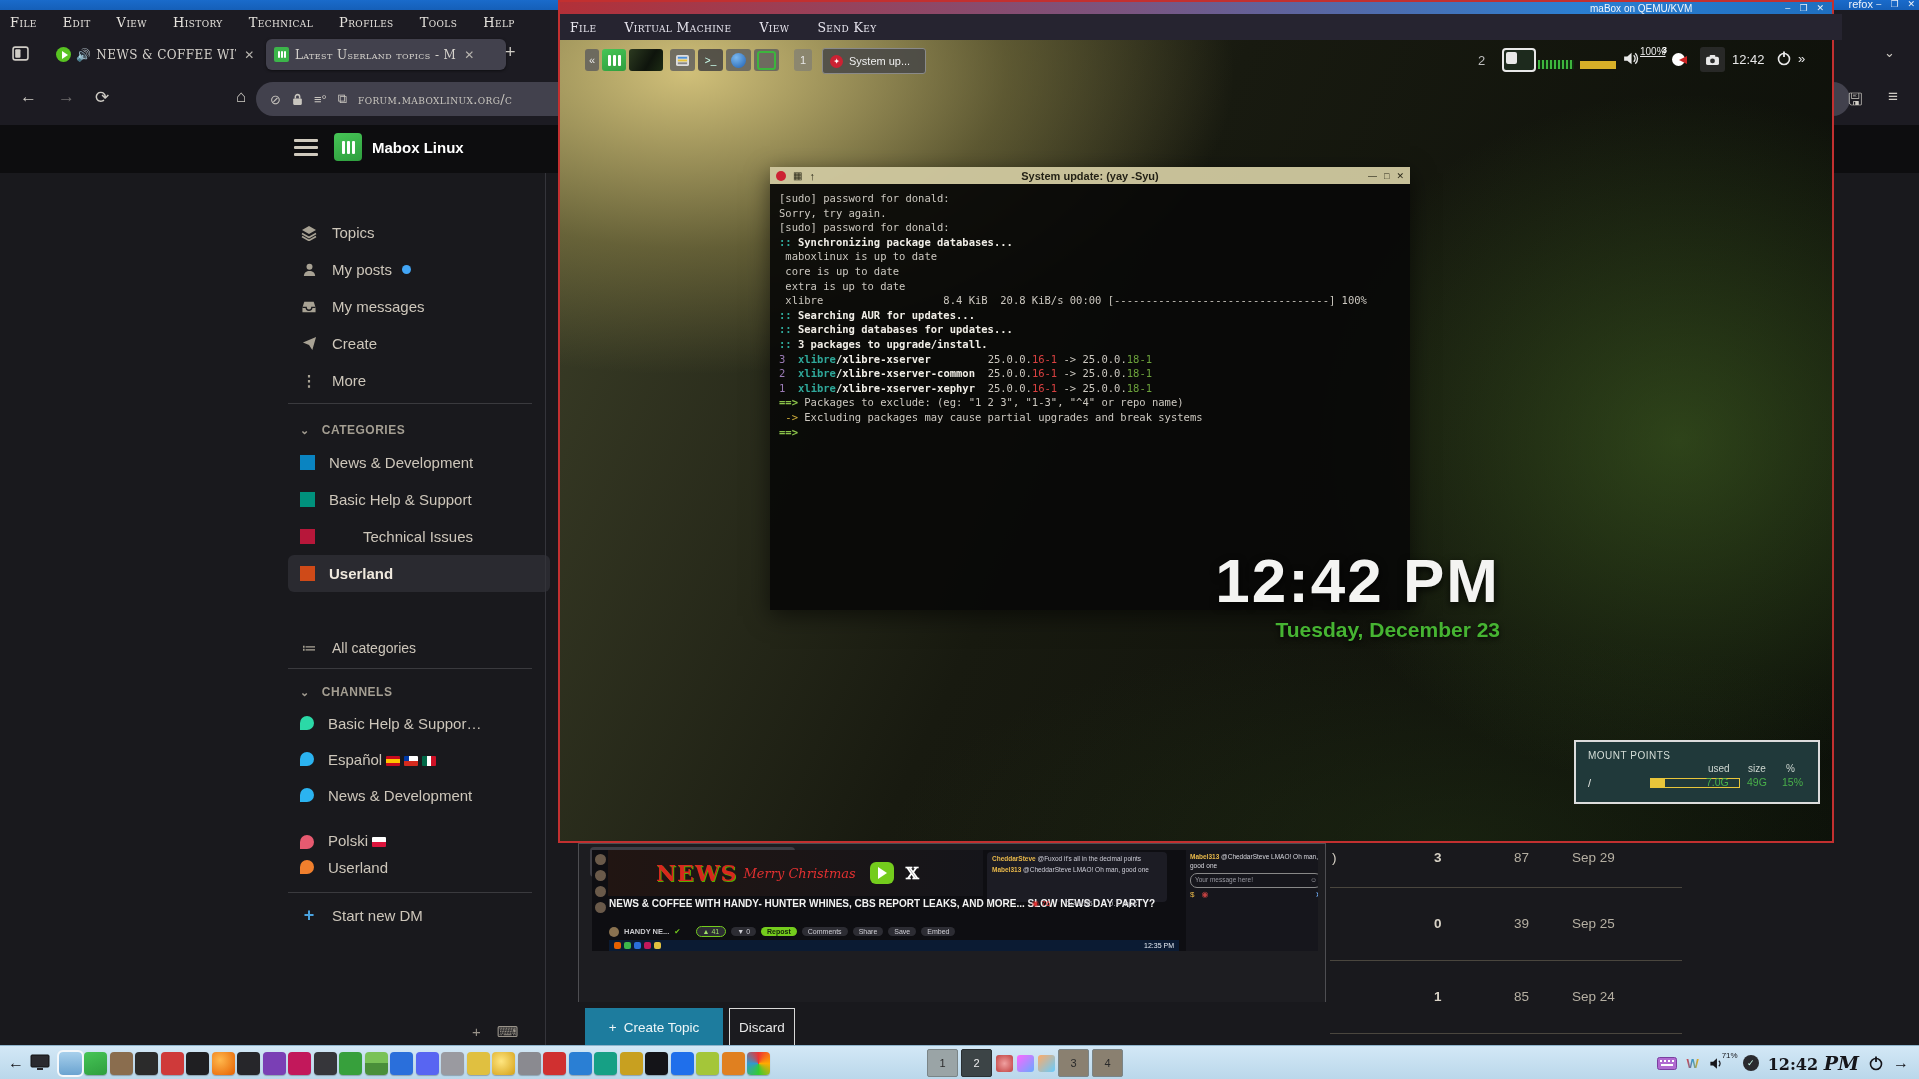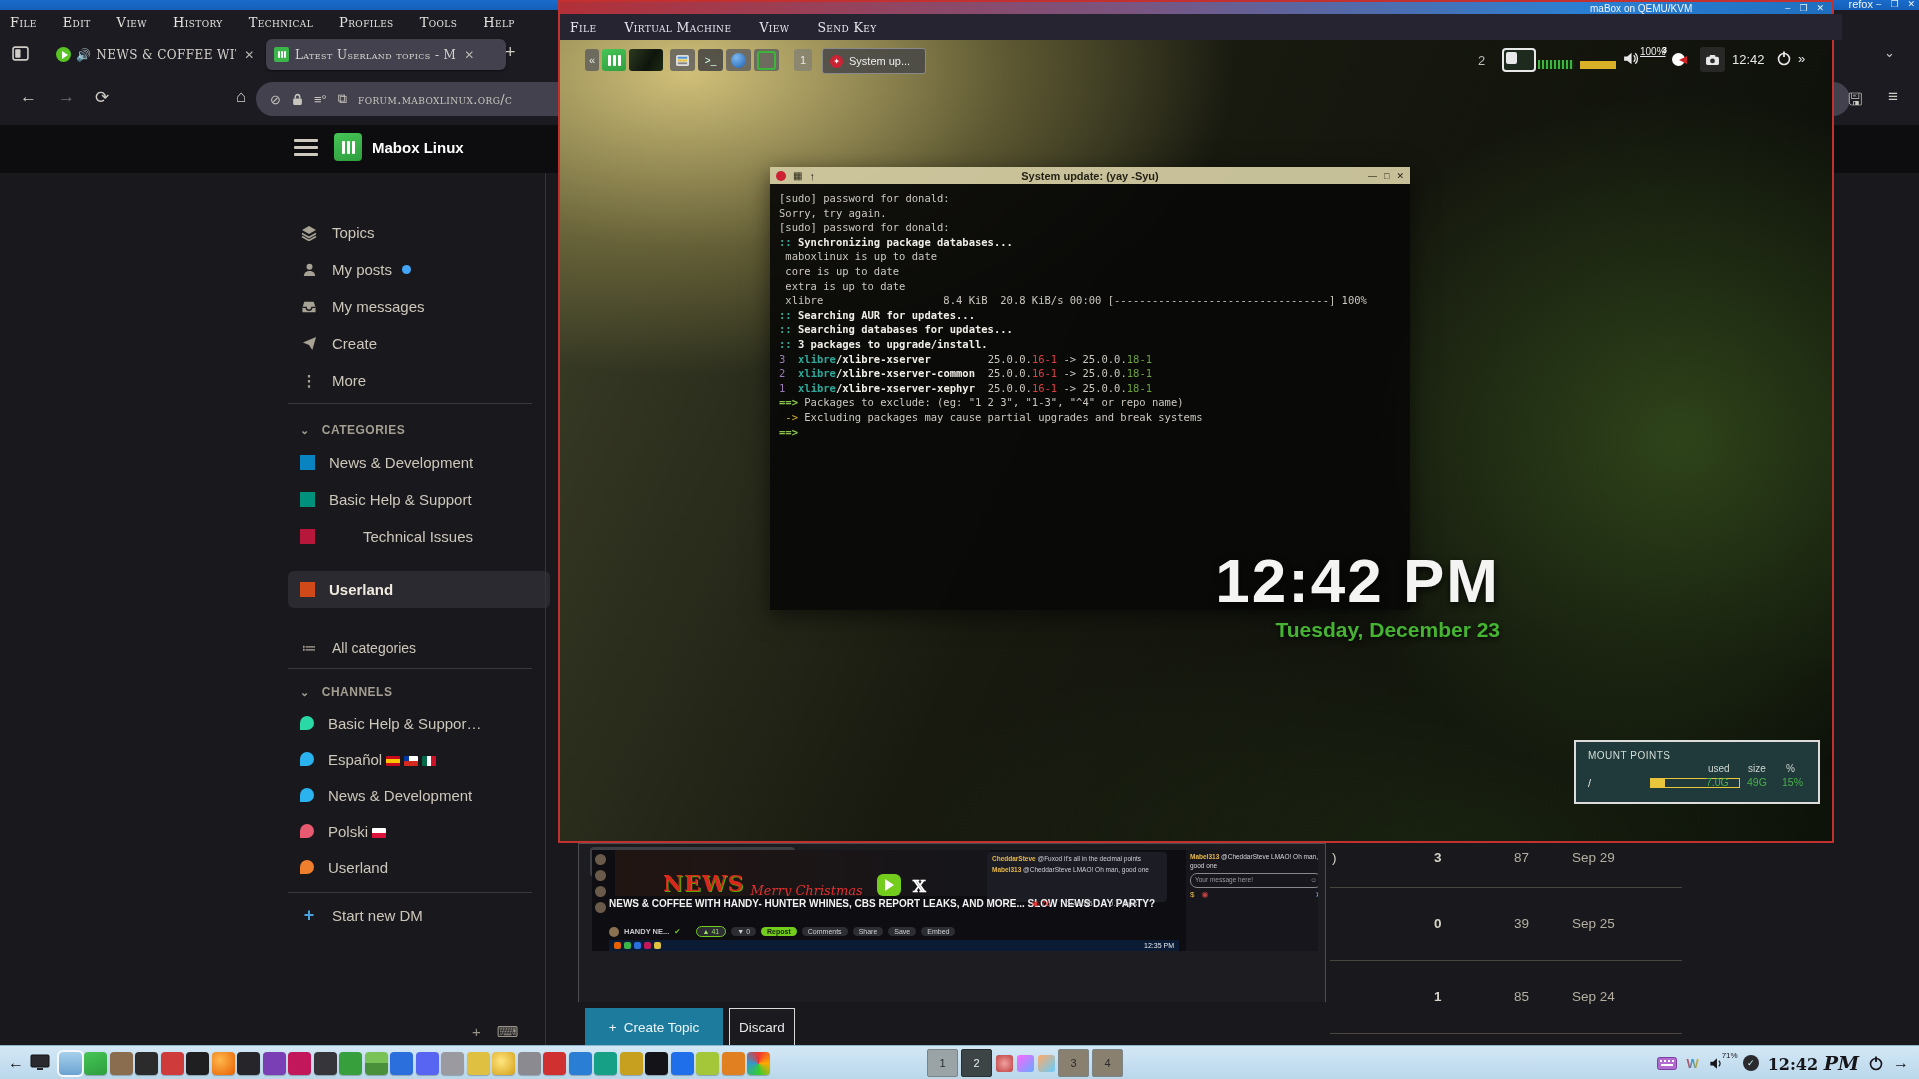--- a/index.html
+++ b/index.html
@@ -56,21 +56,21 @@
   .trow .vws{position:absolute;left:184px;color:#b5afa2;}
   .trow .act{position:absolute;left:242px;color:#b5afa2;}
   .trow.top .rep,.trow.top .vws,.trow.top .act{top:7px;}
   .trow.mid .rep,.trow.mid .vws,.trow.mid .act{top:28px;}
   
   .composer{left:578px;top:718px;width:746px;height:158px;background:#1d1d21;border:1px solid #4e4e52;border-bottom:none;}
   .comp-stub{left:11px;top:3px;width:205px;height:30px;background:#3e3e45;border-radius:4px;}
   .embed{left:13px;top:6px;width:726px;height:101px;background:#0e0e12;overflow:hidden;}
   .rail{left:0;top:4px;width:17px;display:flex;flex-direction:column;gap:5px;align-items:center;}
   .rail i{width:11px;height:11px;border-radius:50%;background:#6a5a4a;display:block;}
-  .banner{left:23px;top:0;width:375px;height:46px;background:linear-gradient(90deg,#211512,#15151a);display:flex;align-items:flex-end;overflow:hidden;}
+  .banner{left:16px;top:0;width:375px;height:46px;background:linear-gradient(90deg,#211512,#15151a);display:flex;align-items:center;overflow:hidden;}
   .banner .hn{color:#d8281e;font-family:"DejaVu Serif",serif;font-weight:bold;font-size:22px;letter-spacing:1px;text-shadow:1px 1px 0 #5a0;}
   .banner .mc{color:#e03030;font-family:"DejaVu Serif",serif;font-style:italic;font-size:13px;line-height:11px;margin-left:6px;}
   .rumble{width:24px;height:22px;border-radius:6px;background:#74cc1d;display:inline-flex;align-items:center;justify-content:center;margin-left:14px;}
   .rumble i{width:0;height:0;border-left:9px solid #fff;border-top:6px solid transparent;border-bottom:6px solid transparent;margin-left:2px;}
   .xlogo{color:#fff;font-size:17px;font-weight:bold;margin-left:12px;font-family:"DejaVu Serif",serif;}
   .chat-overlay{left:395px;top:2px;width:170px;height:44px;background:#1c1c24;border-radius:4px;padding:3px 5px;color:#cfcfd8;font-size:6.5px;line-height:8.5px;overflow:hidden;}
   .chat-overlay b{color:#e8b84a;}
   .vtitle{left:17px;top:48px;width:560px;color:#f2f2f2;font-weight:bold;font-size:10px;line-height:12.5px;}
   .vstats{left:440px;top:49px;font-size:8px;color:#b8b8c0;display:flex;gap:16px;}
   .vstats .views{color:#e03030;}
@@ -283,21 +283,21 @@
           <span class="catsq" style="background: rgb(10, 132, 193);"></span>
           <span>News &amp; Development</span>
         </div>
 
 
         <div class="sb-row" style="position:relative;margin-bottom:0;">
           <span class="catsq" style="background: rgb(0, 145, 124);"></span>
           <span>Basic Help &amp; Support</span>
         </div>
 
-        <div class="sb-row" style="position:relative;margin-bottom:16px;gap:48px;">
+        <div class="sb-row" style="position:relative;margin-bottom:0;gap:48px;">
           <span class="catsq" style="background: rgb(183, 23, 58);"></span>
           <span>Technical Issues</span>
         </div>
 
         <div class="sb-row sel" style="position:relative;margin-bottom:0;">
           <span class="catsq" style="background: rgb(207, 74, 24);"></span>
           <span>Userland</span>
         </div>
       </div>
     <div class="a sb-row" style="top:504px;">
@@ -320,21 +320,21 @@
         <div class="sb-row" style="position:relative;height:36px;">
           <span class="bubble" style="background: rgb(43, 179, 240);"></span>
           <span><span>Español</span><span><i class="flag f-es"></i><i class="flag f-cl"></i><i class="flag f-mx"></i></span></span>
         </div>
 
         <div class="sb-row" style="position:relative;height:36px;">
           <span class="bubble" style="background: rgb(43, 179, 240);"></span>
           <span><span>News &amp; Development</span><span></span></span>
         </div>
 
-        <div class="sb-row" style="position:relative;height:36px;">
+        <div class="sb-row" style="position:relative;height:36px;align-items:flex-end;">
           <span class="bubble" style="background: rgb(231, 90, 112);"></span>
           <span><span>Polski</span><span><i class="flag f-pl"></i></span></span>
         </div>
 
         <div class="sb-row" style="position:relative;height:36px;">
           <span class="bubble" style="background: rgb(240, 127, 45);"></span>
           <span><span>Userland</span><span></span></span>
         </div>
       </div>
     <div class="a sb-div" style="top:767px;"></div>

